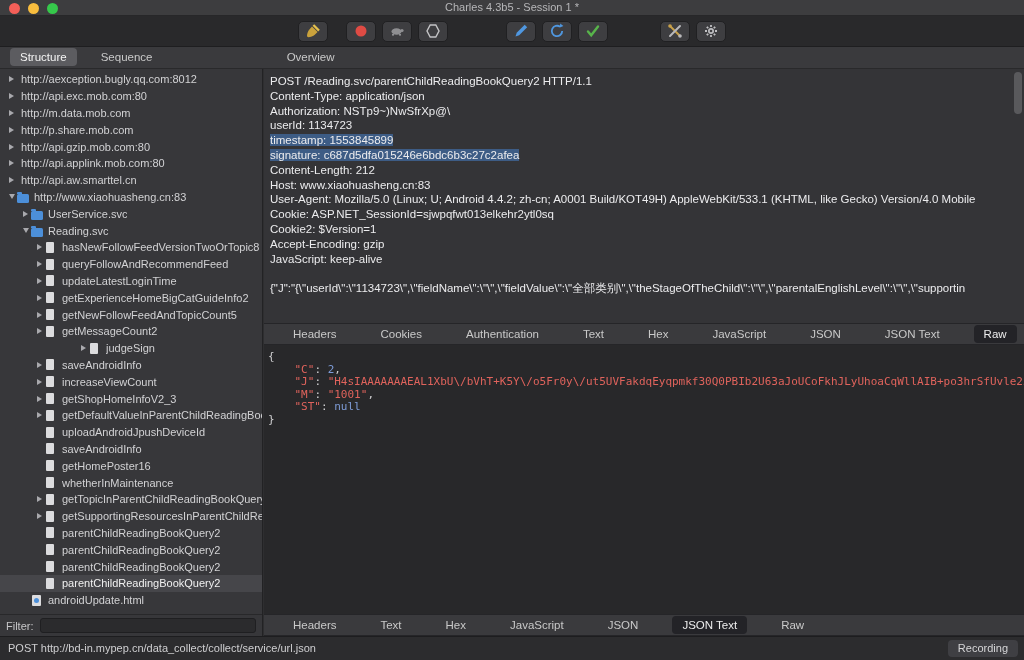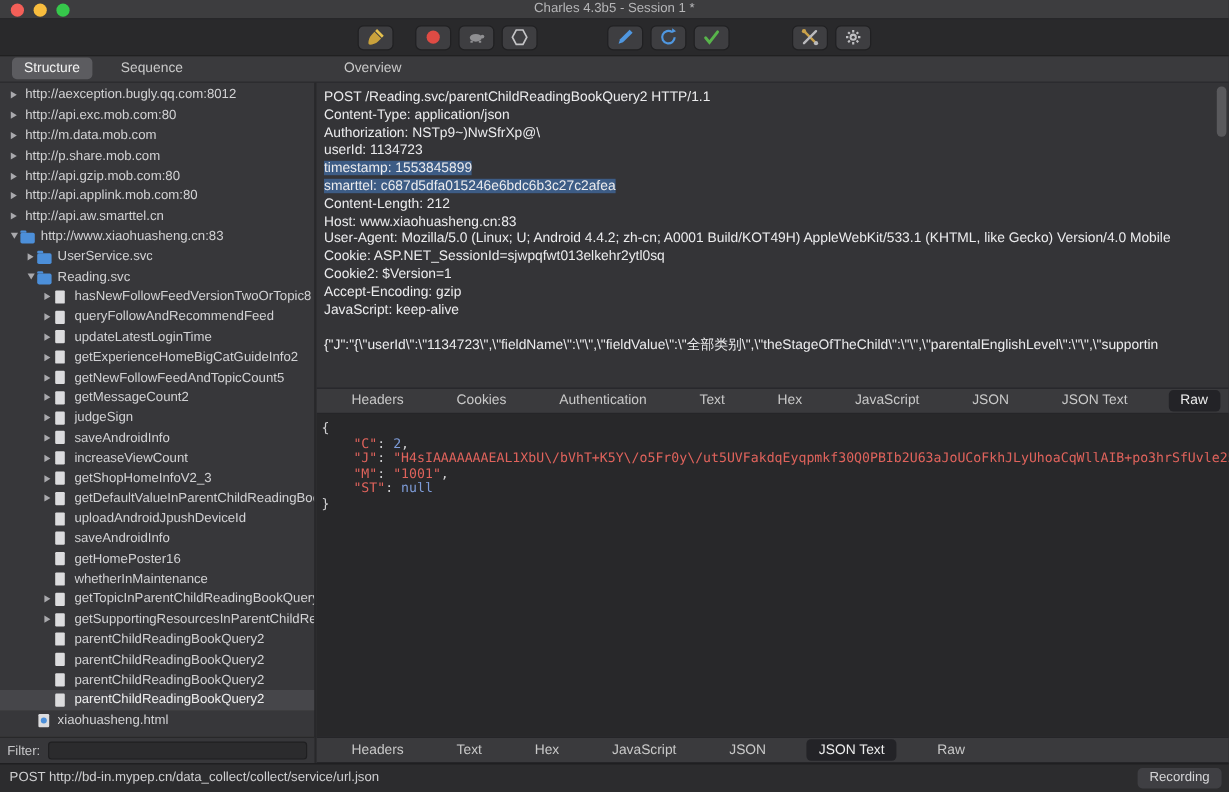--- a/index.html
+++ b/index.html
@@ -253,21 +253,21 @@
       <div class="tree-row" style="padding-left: 34px;">
         <span class="arrow right"></span>
         <span class="node-icon doc"></span>
         <span class="node-label">getNewFollowFeedAndTopicCount5</span>
       </div>
       <div class="tree-row" style="padding-left: 34px;">
         <span class="arrow right"></span>
         <span class="node-icon doc"></span>
         <span class="node-label">getMessageCount2</span>
       </div>
-      <div class="tree-row" style="padding-left: 34px;">
+      <div class="tree-row" style="padding-left: 34px; margin-left: 44px;">
         <span class="arrow right"></span>
         <span class="node-icon doc"></span>
         <span class="node-label">judgeSign</span>
       </div>
       <div class="tree-row" style="padding-left: 34px;">
         <span class="arrow right"></span>
         <span class="node-icon doc"></span>
         <span class="node-label">saveAndroidInfo</span>
       </div>
       <div class="tree-row" style="padding-left: 34px;">
@@ -331,38 +331,38 @@
         <span class="node-label">parentChildReadingBookQuery2</span>
       </div>
       <div class="tree-row selected" style="padding-left: 34px;">
         <span class="arrow none"></span>
         <span class="node-icon doc"></span>
         <span class="node-label">parentChildReadingBookQuery2</span>
       </div>
       <div class="tree-row" style="padding-left: 20px;">
         <span class="arrow none"></span>
         <span class="node-icon page"></span>
-        <span class="node-label">xiaohuasheng.html</span>
+        <span class="node-label">androidUpdate.html</span>
       </div>
     </div>
   <div class="filter-bar">
     <span class="filter-label">Filter:</span>
     <input class="filter-input" value="" style="">
   </div>
 </div>
 
 <div class="right-panel">
   <div class="request-pane">
     <div class="req-lines" id="request-lines">
         <div class="req-line">POST /Reading.svc/parentChildReadingBookQuery2 HTTP/1.1</div>
         <div class="req-line">Content-Type: application/json</div>
         <div class="req-line">Authorization: NSTp9~)NwSfrXp@\</div>
         <div class="req-line">userId: 1134723</div>
         <div class="req-line"><span class="hl">timestamp: 1553845899</span></div>
-        <div class="req-line"><span class="hl">smarttel: c687d5dfa015246e6bdc6b3c27c2afea</span></div>
+        <div class="req-line"><span class="hl">signature: c687d5dfa015246e6bdc6b3c27c2afea</span></div>
         <div class="req-line">Content-Length: 212</div>
         <div class="req-line">Host: www.xiaohuasheng.cn:83</div>
         <div class="req-line">User-Agent: Mozilla/5.0 (Linux; U; Android 4.4.2; zh-cn; A0001 Build/KOT49H) AppleWebKit/533.1 (KHTML, like Gecko) Version/4.0 Mobile</div>
         <div class="req-line">Cookie: ASP.NET_SessionId=sjwpqfwt013elkehr2ytl0sq</div>
         <div class="req-line">Cookie2: $Version=1</div>
         <div class="req-line">Accept-Encoding: gzip</div>
         <div class="req-line">JavaScript: keep-alive</div>
         <div class="req-line">&nbsp;</div>
         <div class="req-line">{"J":"{\"userId\":\"1134723\",\"fieldName\":\"\",\"fieldValue\":\"全部类别\",\"theStageOfTheChild\":\"\",\"parentalEnglishLevel\":\"\",\"supportin</div>
       </div>

